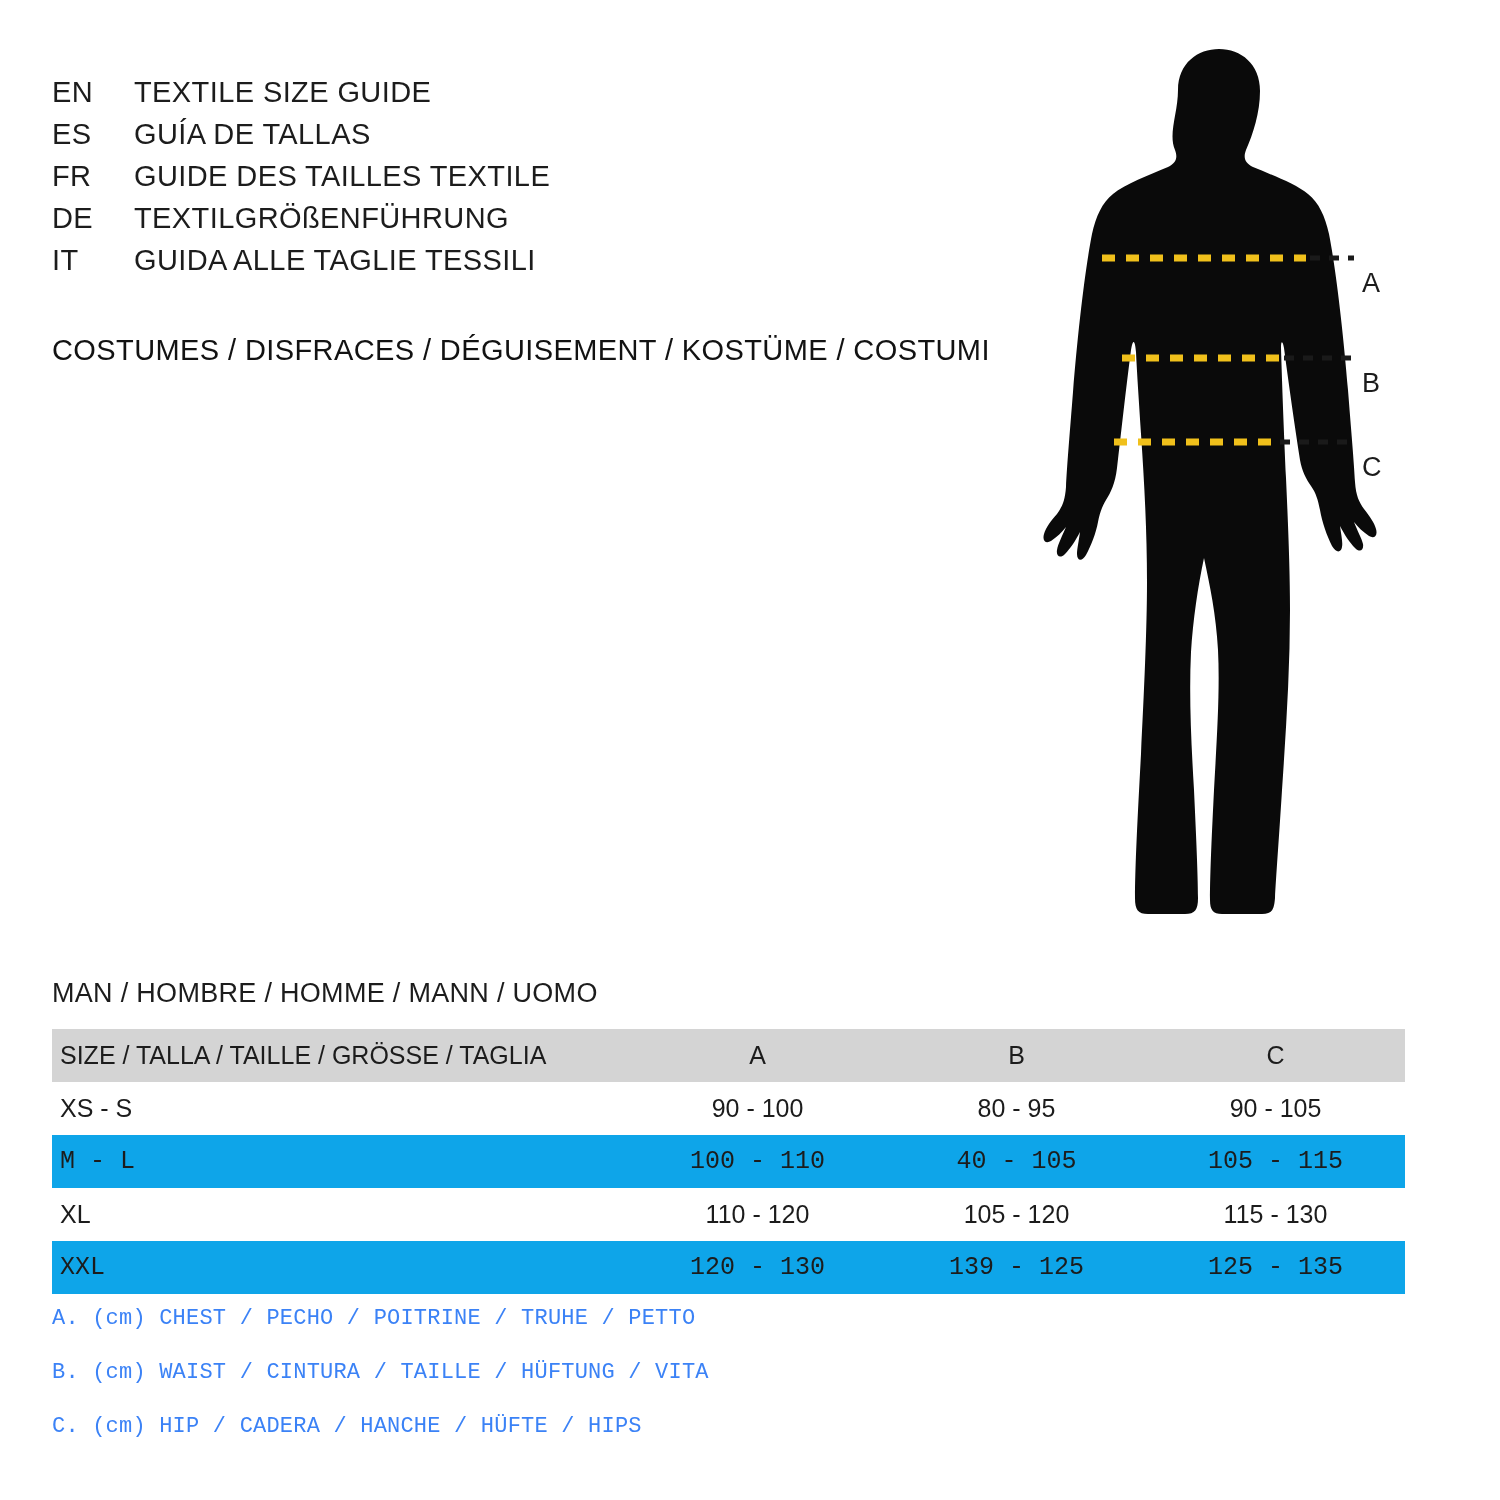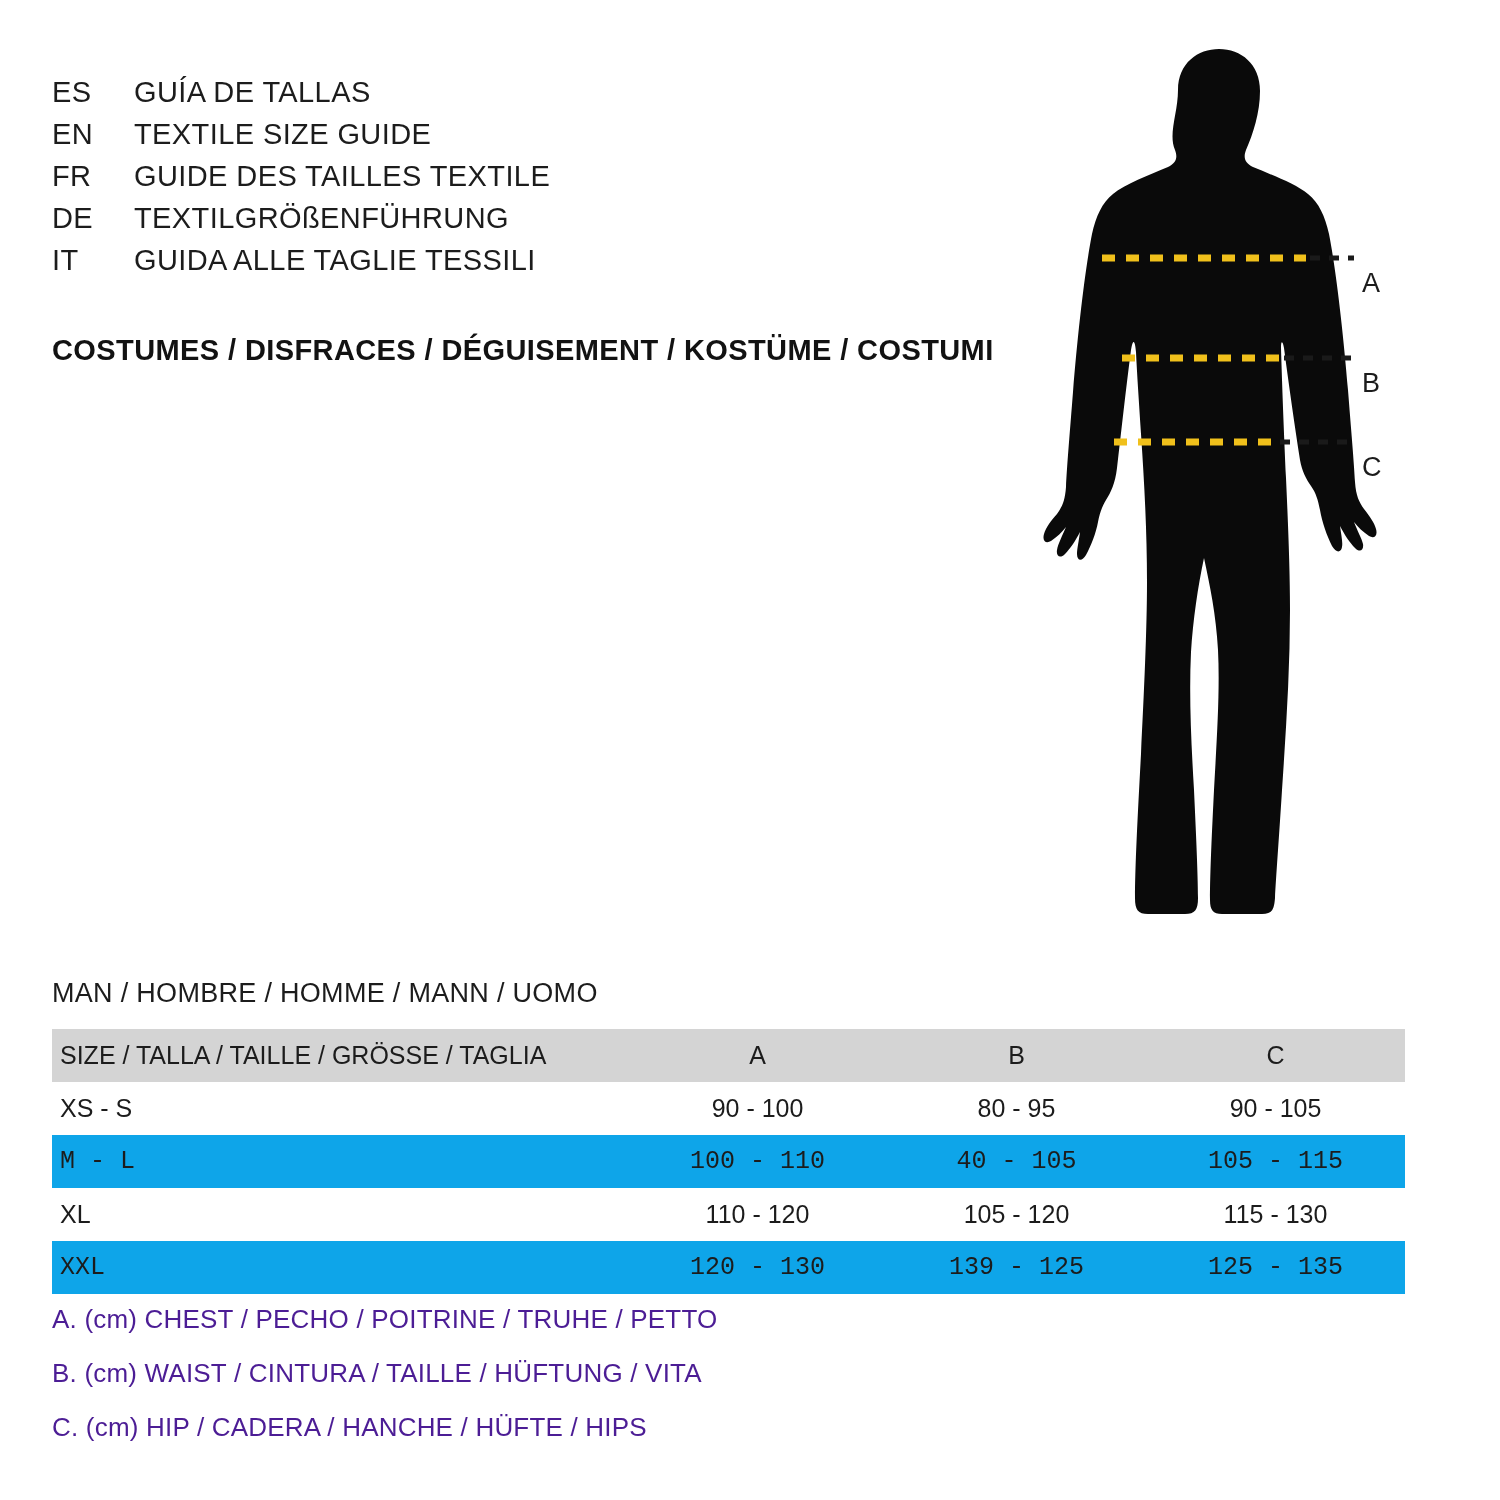--- a/index.html
+++ b/index.html
@@ -37,21 +37,21 @@
   }
   .lang-text {
     flex: 1 1 auto;
   }
 
   .category-line {
     position: absolute;
     left: 52px;
     top: 334px;
     font-size: 29px;
-    font-weight: bold;
+    font-weight: normal;
     letter-spacing: 0.4px;
     color: #121212;
   }
 
   
   .figure-wrap {
     position: absolute;
     left: 1010px;
     top: 30px;
     width: 420px;
@@ -112,37 +112,38 @@
   .col-m { width: 243px; text-align: center; }
 
   
   .legend {
     position: absolute;
     left: 52px;
     top: 1292px;
     width: 1100px;
   }
   .legend-row {
-    font-size: 26px;
+    font-size: 22px;
     line-height: 54px;
-    color: #4c1d95;
+    color: #3b82f6;
     letter-spacing: 0.2px;
+    font-family: Liberation Mono, monospace;
   }
 </style>
 </head>
 <body>
 
 <div class="lang-block">
   <div class="lang-row">
+    <div class="lang-code">EN</div>
+    <div class="lang-text">TEXTILE SIZE GUIDE</div>
+  </div>
+  <div class="lang-row">
     <div class="lang-code">ES</div>
     <div class="lang-text">GUÍA DE TALLAS</div>
-  </div>
-  <div class="lang-row">
-    <div class="lang-code">EN</div>
-    <div class="lang-text">TEXTILE SIZE GUIDE</div>
   </div>
   <div class="lang-row">
     <div class="lang-code">FR</div>
     <div class="lang-text">GUIDE DES TAILLES TEXTILE</div>
   </div>
   <div class="lang-row">
     <div class="lang-code">DE</div>
     <div class="lang-text">TEXTILGRÖßENFÜHRUNG</div>
   </div>
   <div class="lang-row">

